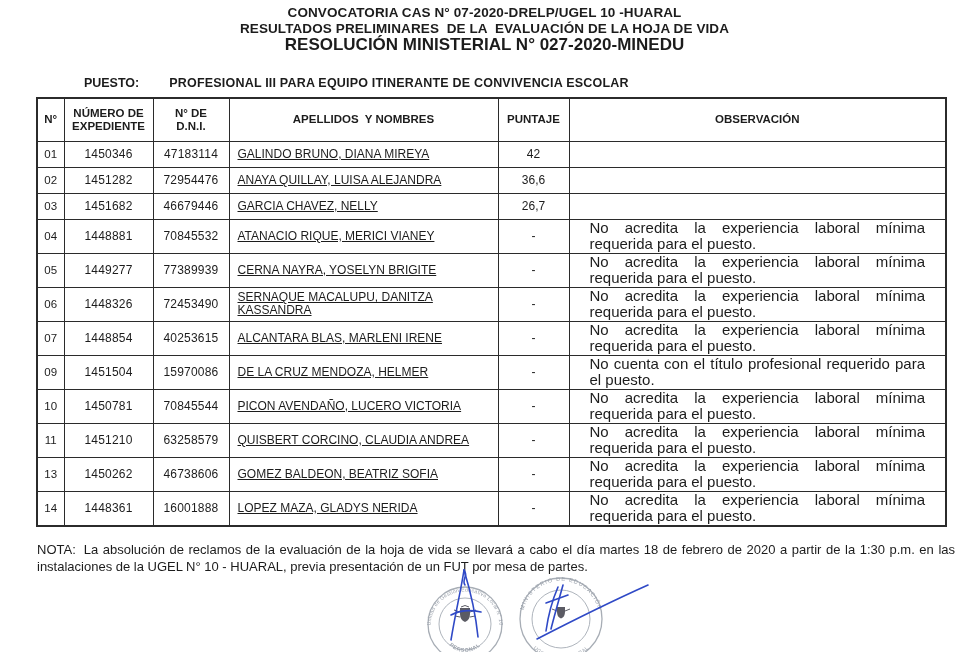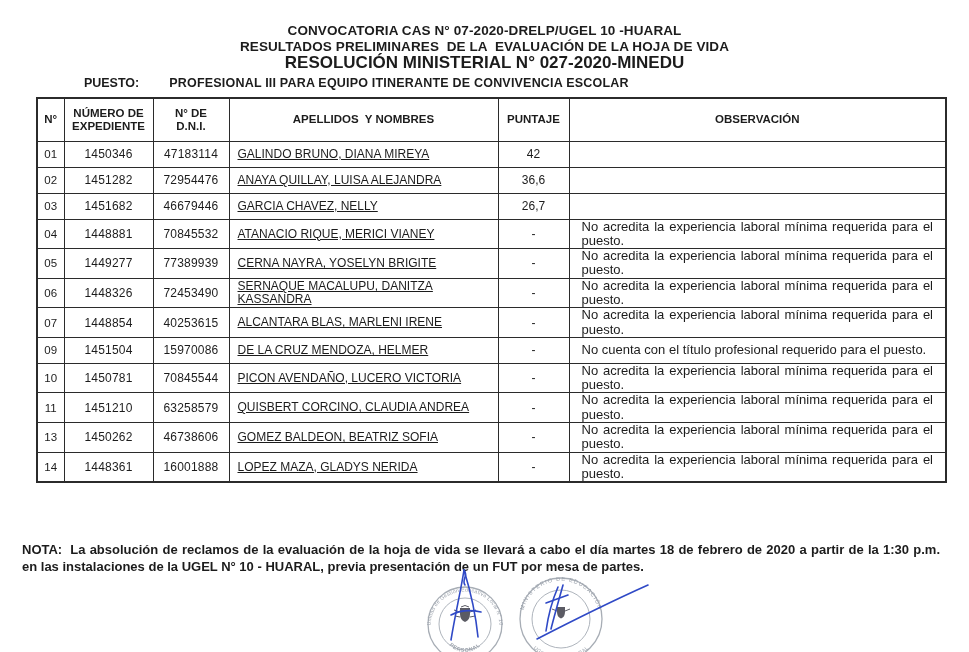--- a/index.html
+++ b/index.html
@@ -2,21 +2,21 @@
 <html><head>
 <meta charset="utf-8">
 <style>
   html,body{margin:0;padding:0;}
   body{
     width:969px;height:652px;position:relative;overflow:hidden;
     background:#ffffff;color:#1c1c1c;
     font-family:"Liberation Sans", sans-serif;
     -webkit-font-smoothing:antialiased;
   }
-  .doc-header{position:absolute;top:23px;left:0;right:0;text-align:center;}
+  .doc-header{position:absolute;top:5px;left:0;right:0;text-align:center;}
   .title-1,.title-2{font-weight:bold;font-size:13.5px;line-height:16px;white-space:pre;letter-spacing:.1px;}
   .title-3{font-weight:bold;font-size:17px;line-height:15px;white-space:pre;}
   .puesto-row{position:absolute;top:62px;left:70px;font-weight:bold;font-size:12.5px;white-space:pre;}
   .puesto-row .value{margin-left:30px;letter-spacing:.2px;}
 
   table.results{
     position:absolute;top:97px;left:36px;width:909px;
     border-collapse:collapse;table-layout:fixed;
     border:2px solid #2b2b2b;
   }
@@ -26,26 +26,26 @@
   table.results thead tr{height:43px;}
   table.results tbody tr{height:26px;}
   th{font-weight:bold;font-size:11.5px;text-align:center;white-space:pre-wrap;line-height:1.15;}
   td{font-size:12px;}
   td.c-n{text-align:center;font-size:11.5px;margin-left:8px;}
   td.c-exp,td.c-dni{text-align:center;letter-spacing:.2px;}
   td.c-name{text-align:left;padding:0 8px;line-height:1.05;text-decoration:underline;}
   td.c-score{text-align:center;}
   td.c-obs{
     text-align:justify;text-justify:inter-word;
-    font-size:13px;line-height:1.1;padding:0 12px;
+    font-size:15px;line-height:1.1;padding:0 20px;
   }
 
   .nota{
-    position:absolute;top:541px;left:22px;width:918px;
-    font-weight:bold;font-size:13px;line-height:17px;
+    position:absolute;top:541px;left:37px;width:918px;
+    font-weight:normal;font-size:13px;line-height:17px;
     text-align:justify;text-justify:inter-word;
   }
   .nota .nota-label{margin-right:8px;}
 
   .stamps{position:absolute;left:400px;top:565px;width:300px;height:87px;}
   .stamp-text{fill:#9aa1ab;}
 </style>
 </head>
 <body>
 

